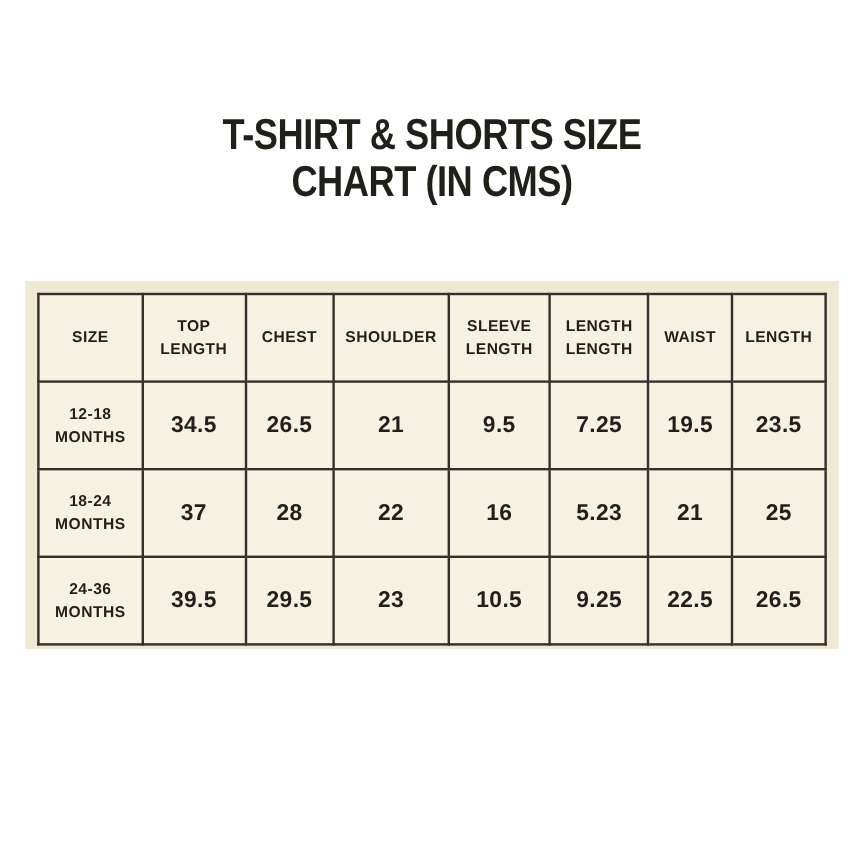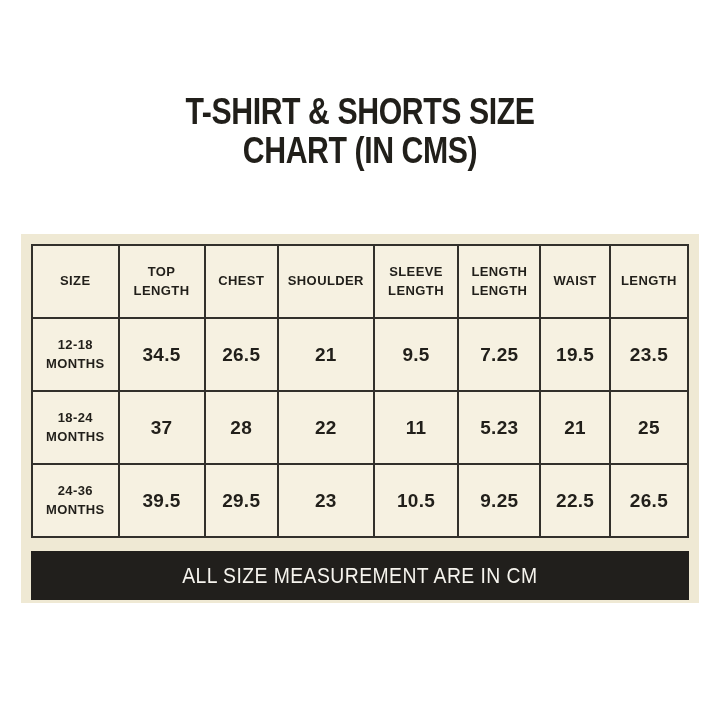--- a/index.html
+++ b/index.html
@@ -142,36 +142,33 @@
           <td>9.5</td>
           <td>7.25</td>
           <td>19.5</td>
           <td>23.5</td>
         </tr>
         <tr>
           <th class="rowlabel">18-24 MONTHS</th>
           <td>37</td>
           <td>28</td>
           <td>22</td>
-          <td>11</td>
+          <td>16</td>
           <td>5.23</td>
           <td>21</td>
           <td>25</td>
         </tr>
         <tr>
           <th class="rowlabel">24-36 MONTHS</th>
           <td>39.5</td>
           <td>29.5</td>
           <td>23</td>
           <td>10.5</td>
           <td>9.25</td>
           <td>22.5</td>
           <td>26.5</td>
         </tr>
       </tbody>
     </table>
 
-    <div class="footer-bar">
-      <span class="footer-note">ALL SIZE MEASUREMENT ARE IN CM</span>
-    </div>
 
   </div>
 </div>
 
 </body></html>

